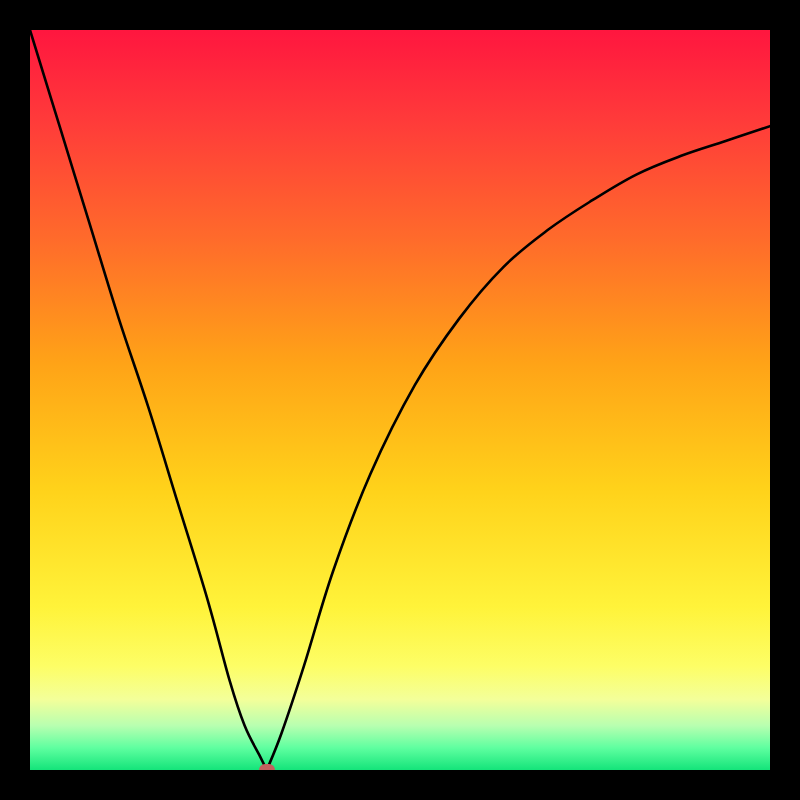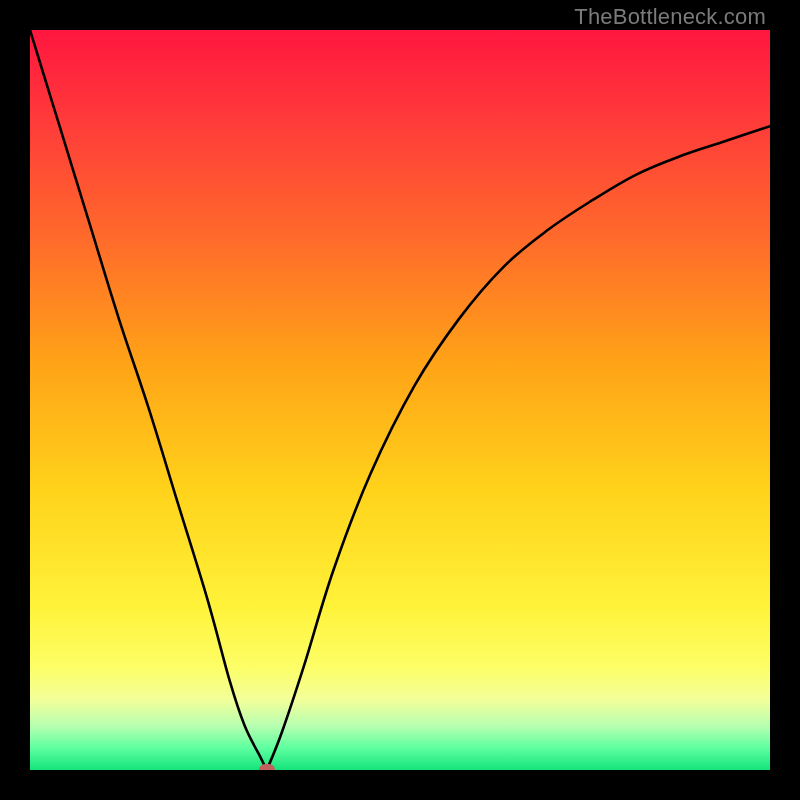--- a/index.html
+++ b/index.html
@@ -79,14 +79,13 @@
       <rect x="0" y="0" width="740" height="740" fill="url(#bg-grad)"></rect>
     </svg>
 
     <svg class="curve-svg" viewBox="0 0 740 740" preserveAspectRatio="none">
       <path id="curve-path" fill="none" stroke-width="2.6" stroke-linecap="round" stroke-linejoin="round" d="M 0.00 0.00 C 5.33 17.32, 18.94 61.57, 29.60 96.20 C 40.26 130.83, 48.54 157.77, 59.20 192.40 C 69.86 227.03, 78.14 255.30, 88.80 288.60 C 99.46 321.90, 107.74 344.10, 118.40 377.40 C 129.06 410.70, 137.34 438.97, 148.00 473.60 C 158.66 508.23, 168.28 537.83, 177.60 569.80 C 186.92 601.77, 193.14 628.56, 199.80 651.20 C 206.46 673.84, 209.27 682.28, 214.60 695.60 C 219.93 708.92, 225.40 717.21, 229.40 725.20 C 233.40 733.19, 235.47 737.34, 236.80 740.00  C 239.46 733.34, 244.94 721.65, 251.60 703.00 C 258.26 684.35, 264.48 665.70, 273.80 636.40 C 283.12 607.10, 291.41 574.83, 303.40 540.20 C 315.39 505.57, 325.75 477.30, 340.40 444.00 C 355.05 410.70, 368.82 383.17, 384.80 355.20 C 400.78 327.23, 413.22 309.91, 429.20 288.60 C 445.18 267.29, 457.62 252.78, 473.60 236.80 C 489.58 220.82, 502.02 211.79, 518.00 199.80 C 533.98 187.81, 546.42 180.19, 562.40 170.20 C 578.38 160.21, 590.82 152.29, 606.80 144.30 C 622.78 136.31, 635.22 131.79, 651.20 125.80 C 667.18 119.81, 679.62 116.33, 695.60 111.00 C 711.58 105.67, 732.01 98.86, 740.00 96.20" stroke="#000000"></path>
     </svg>
 
     <div id="marker" class="marker" style="left: 236.8px; top: 740px; background: rgb(193, 97, 94);"></div>
   </div>
 
-  <div class="attribution">TheBottleneck.com</div>
 </div>
 
 </body></html>

